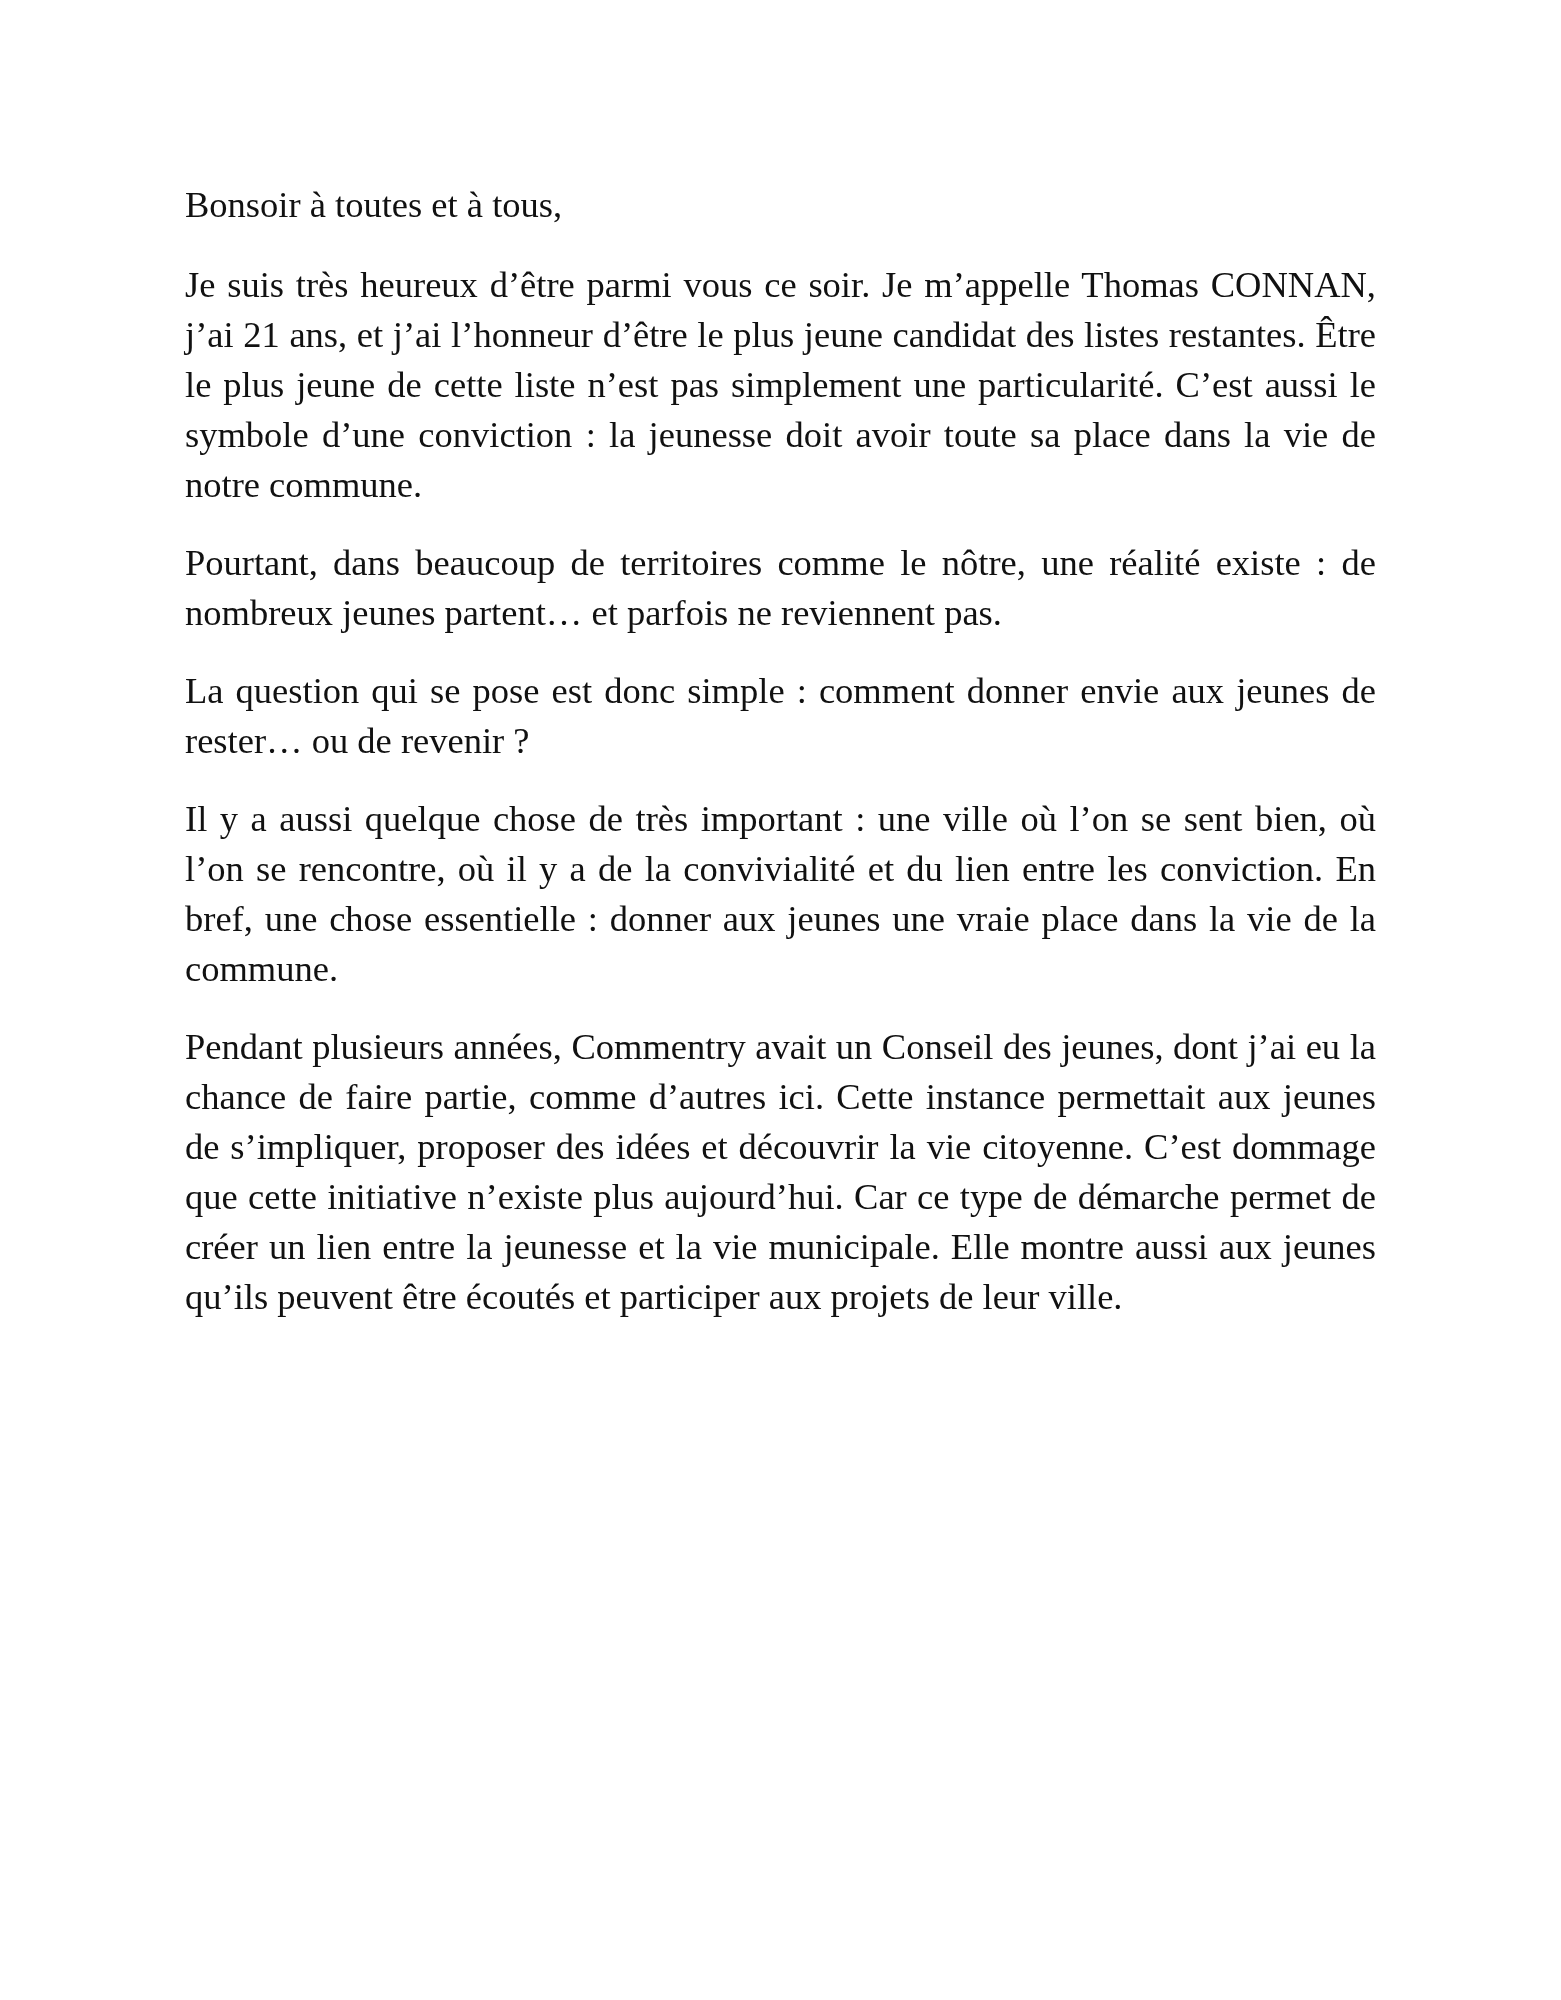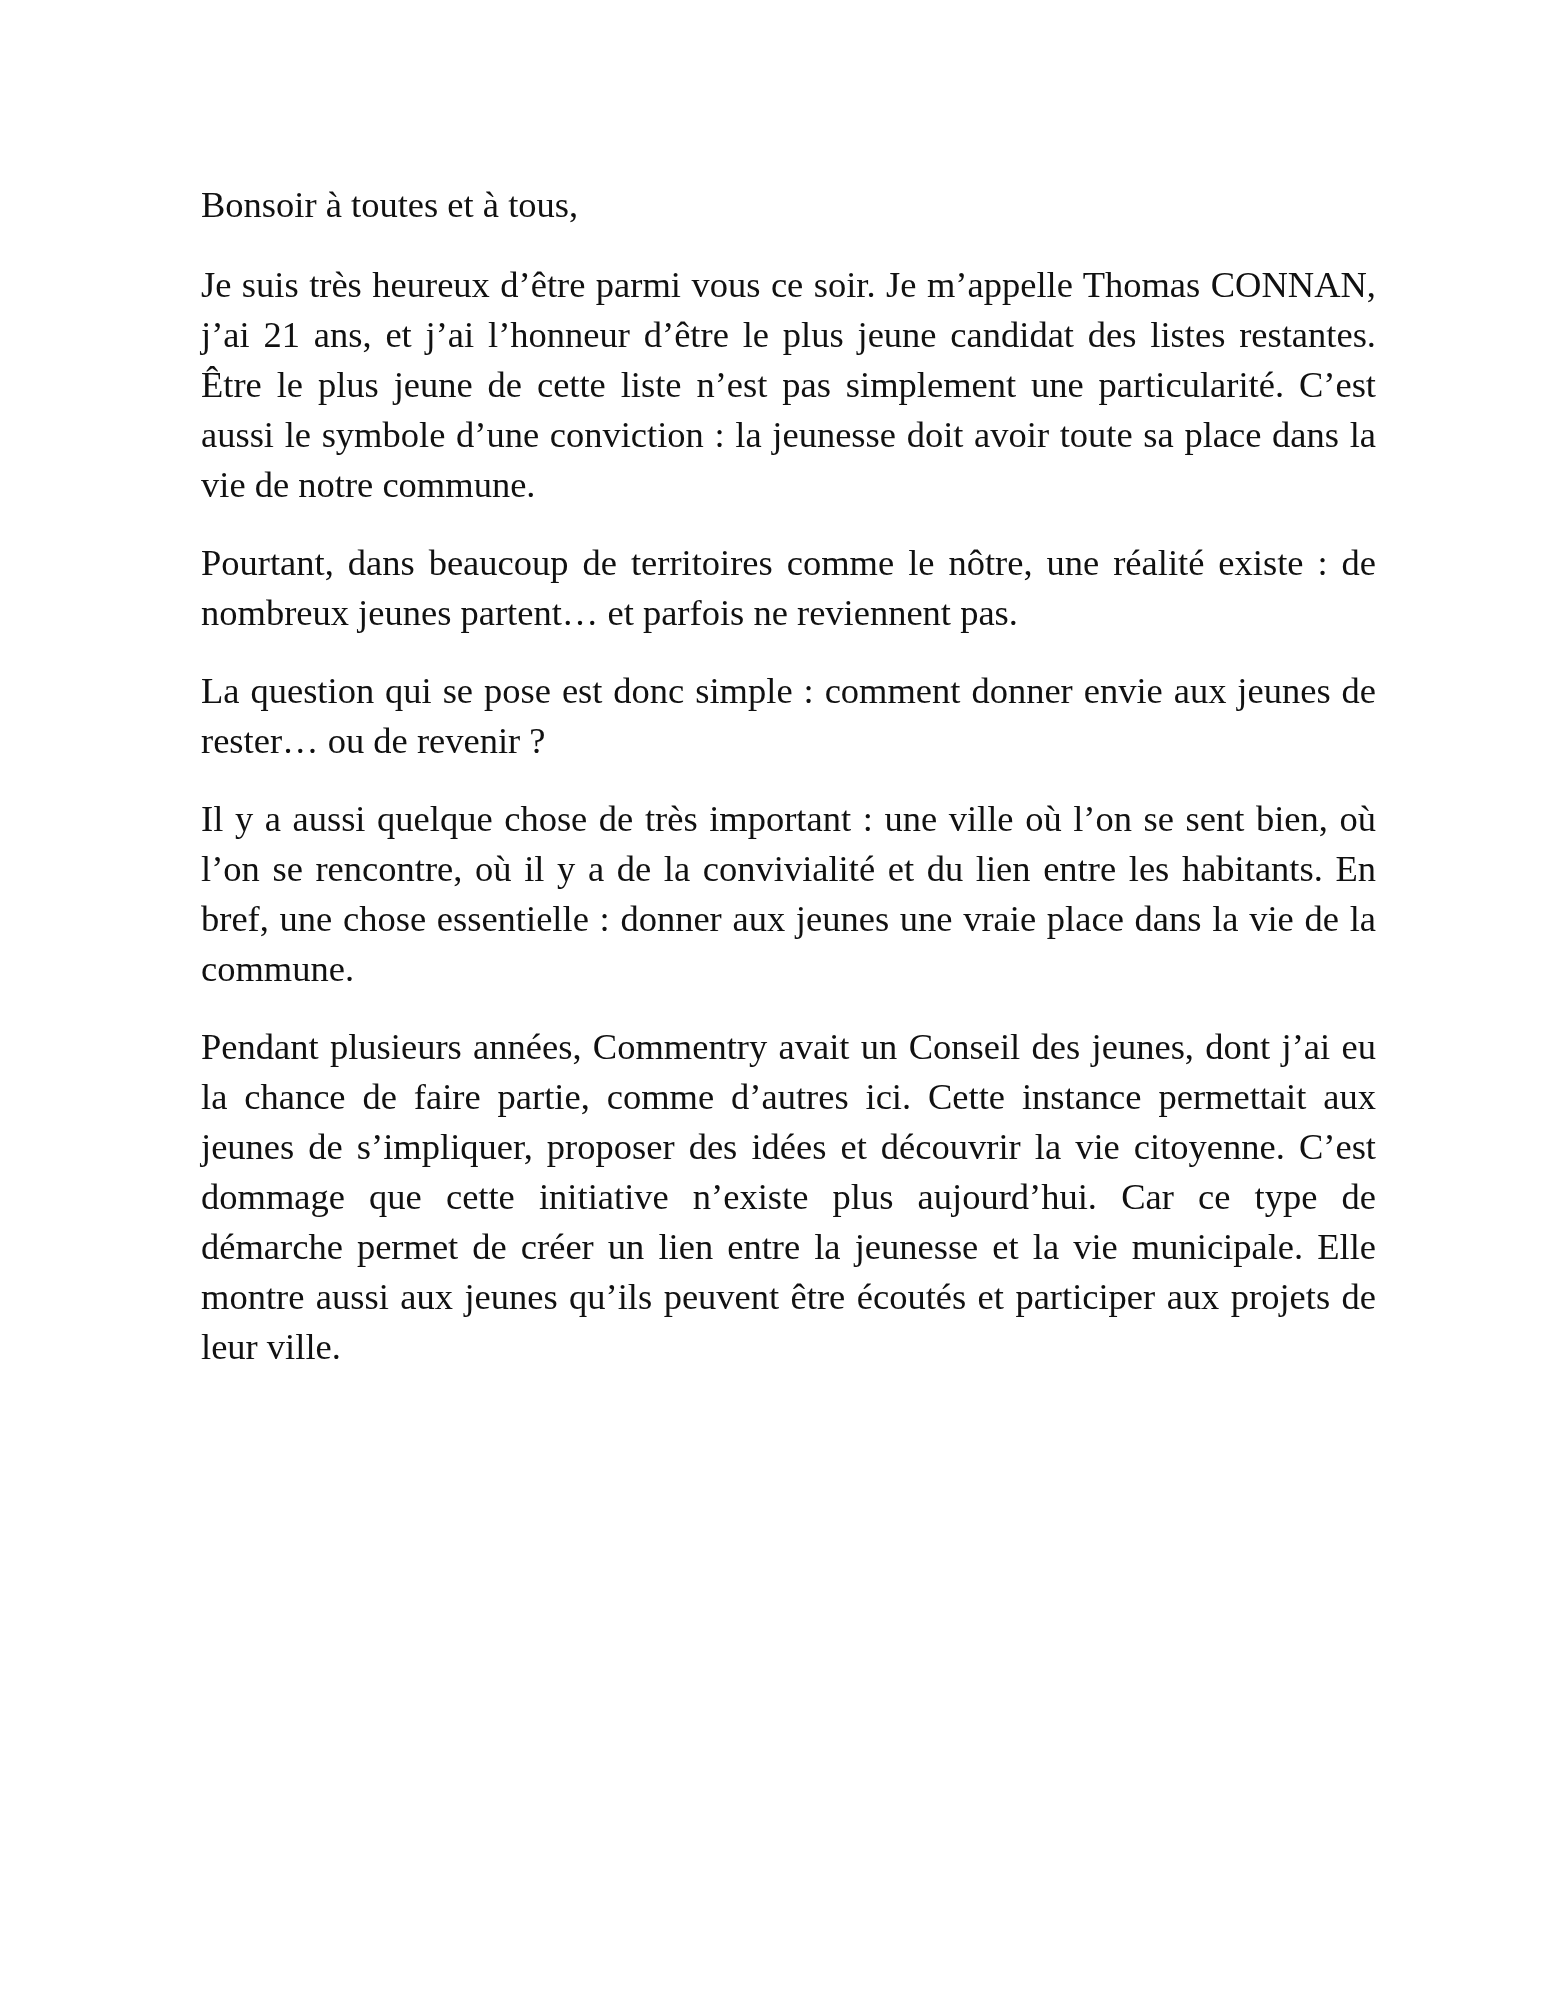--- a/index.html
+++ b/index.html
@@ -17,32 +17,32 @@
       position: absolute;
       left: 185px;
       top: 180px;
       width: 1191px;
       font-family: "Liberation Serif", "DejaVu Serif", serif;
       font-size: 36.5px;
       line-height: 50px;
       color: #111111;
     }
     .para {
-      margin: 0 0 28px 16px;
+      margin: 0 0 28px 0;
       text-align: justify;
       text-align-last: left;
       hyphens: none;
     }
     .para.greeting {
       margin-bottom: 30px;
     }
   </style>
 </head>
 <body>
 
 <div class="page">
   <p class="para greeting">Bonsoir à toutes et à tous,</p>
   <p class="para">Je suis très heureux d’être parmi vous ce soir. Je m’appelle Thomas CONNAN, j’ai 21 ans, et j’ai l’honneur d’être le plus jeune candidat des listes restantes. Être le plus jeune de cette liste n’est pas simplement une particularité. C’est aussi le symbole d’une conviction : la jeunesse doit avoir toute sa place dans la vie de notre commune.</p>
   <p class="para">Pourtant, dans beaucoup de territoires comme le nôtre, une réalité existe : de nombreux jeunes partent… et parfois ne reviennent pas.</p>
   <p class="para">La question qui se pose est donc simple : comment donner envie aux jeunes de rester… ou de revenir ?</p>
-  <p class="para">Il y a aussi quelque chose de très important : une ville où l’on se sent bien, où l’on se rencontre, où il y a de la convivialité et du lien entre les habitants. En bref, une chose essentielle : donner aux jeunes une vraie place dans la vie de la commune.</p>
+  <p class="para">Il y a aussi quelque chose de très important : une ville où l’on se sent bien, où l’on se rencontre, où il y a de la convivialité et du lien entre les conviction. En bref, une chose essentielle : donner aux jeunes une vraie place dans la vie de la commune.</p>
   <p class="para">Pendant plusieurs années, Commentry avait un Conseil des jeunes, dont j’ai eu la chance de faire partie, comme d’autres ici. Cette instance permettait aux jeunes de s’impliquer, proposer des idées et découvrir la vie citoyenne. C’est dommage que cette initiative n’existe plus aujourd’hui. Car ce type de démarche permet de créer un lien entre la jeunesse et la vie municipale. Elle montre aussi aux jeunes qu’ils peuvent être écoutés et participer aux projets de leur ville.</p>
 </div>
 
 </body></html>

